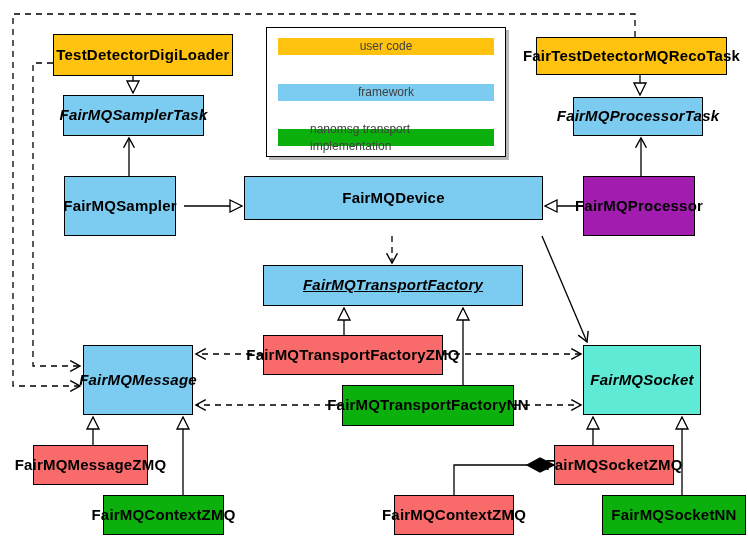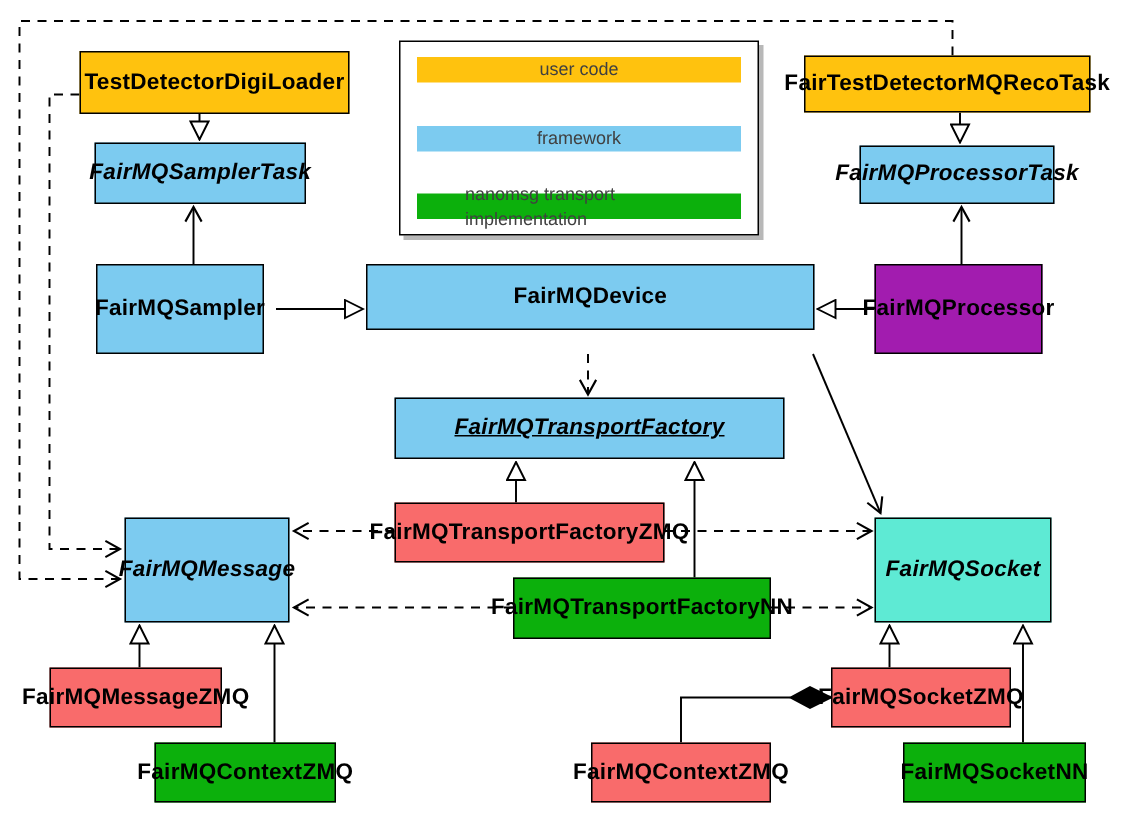--- a/index.html
+++ b/index.html
@@ -127,17 +127,17 @@
   </div>
   <div class="node" style="left: 103px; top: 495px; width: 121px; height: 40px; background: rgb(12, 176, 12);">
     <span>FairMQContextZMQ</span>
   </div>
   <div class="node" style="left: 554px; top: 445px; width: 120px; height: 40px; background: rgb(249, 107, 107);">
     <span>FairMQSocketZMQ</span>
   </div>
   <div class="node" style="left: 394px; top: 495px; width: 120px; height: 40px; background: rgb(249, 107, 107);">
     <span>FairMQContextZMQ</span>
   </div>
-  <div class="node" style="left: 602px; top: 495px; width: 122px; height: 40px; background: rgb(12, 176, 12);">
+  <div class="node" style="left: 602px; top: 495px; width: 144px; height: 40px; background: rgb(12, 176, 12);">
     <span>FairMQSocketNN</span>
   </div>
 
 </div>
 
 </body></html>

